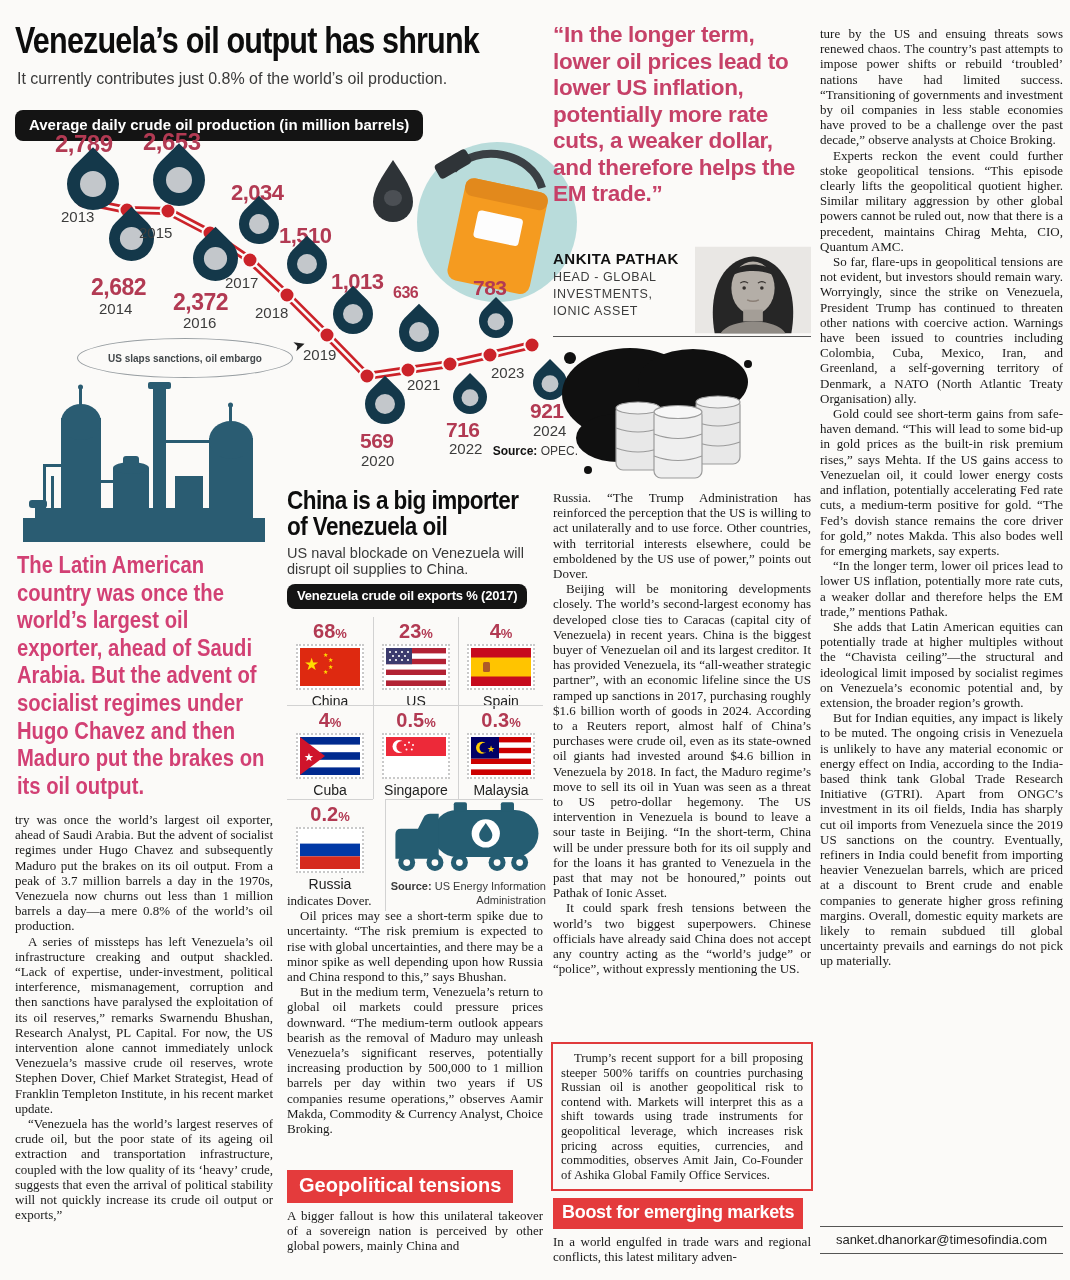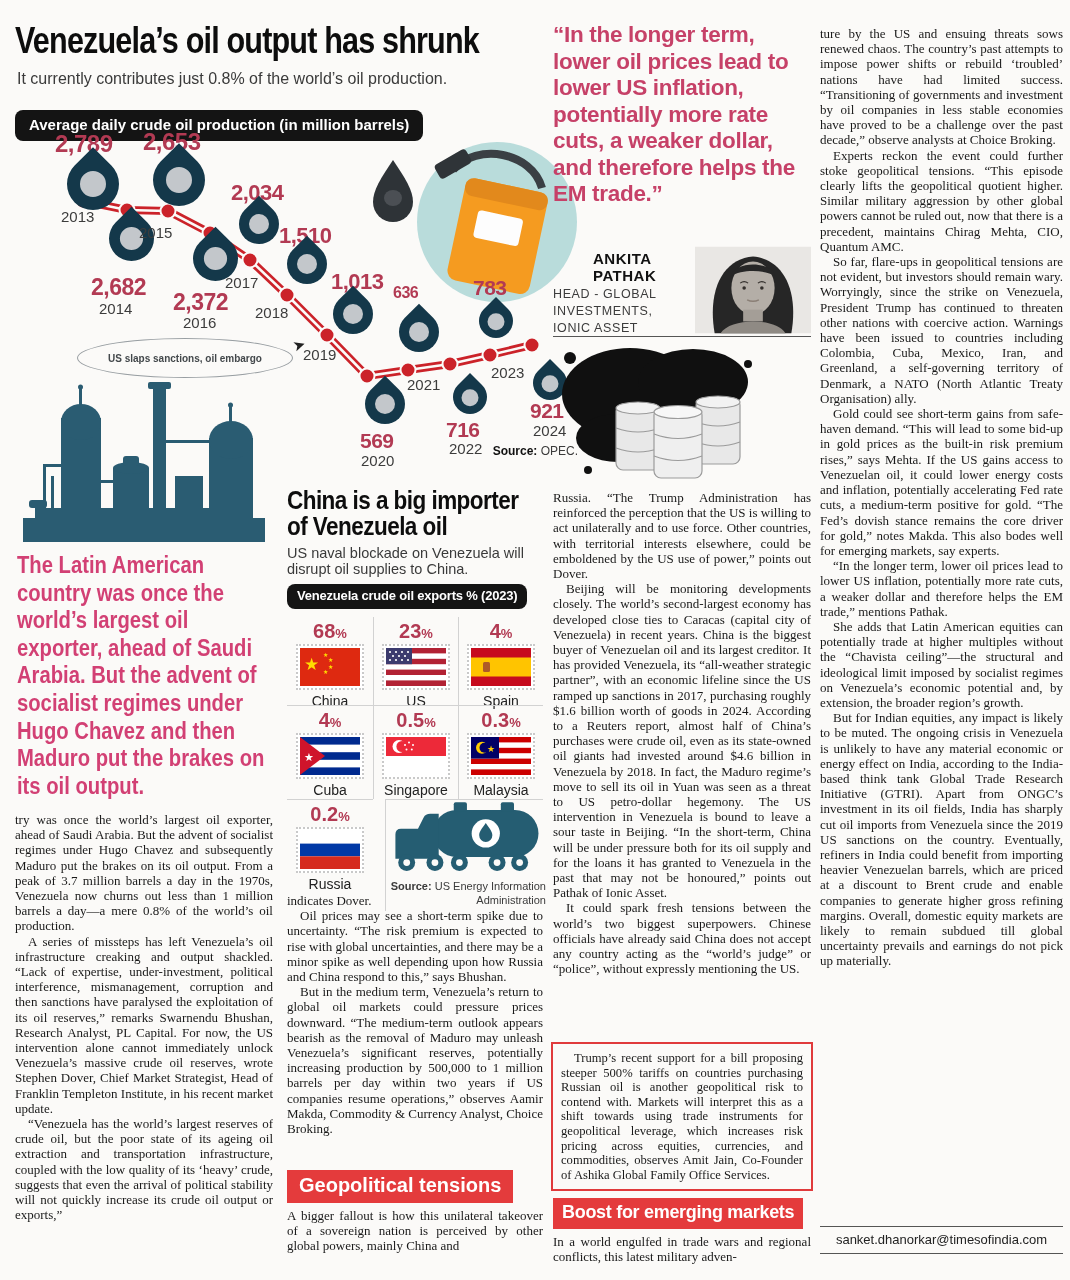--- a/index.html
+++ b/index.html
@@ -49,21 +49,21 @@
   .bodycol p{margin:0;}
   .bodycol p.ind{text-indent:13px;}
   .redtag{display:inline-block;background:#e43b3c;color:#fff;font-weight:bold;}
   .redtag.t1{font-size:20px;padding:4px 12px 6px;}
   .redtag.t2{font-size:18px;padding:4px 9px 6px;letter-spacing:-.3px;}
   .redbox{border:2.5px solid #e03a3c;padding:7px 8px;font-family:"Liberation Serif",serif;
           font-size:12.6px;line-height:1.16;text-align:justify;color:#191919;}
   
   #quote{left:553px;top:22px;width:262px;font-size:22.5px;line-height:1.18;font-weight:bold;color:#c64168;letter-spacing:-.3px;}
   #attrib{left:553px;top:250px;width:140px;}
-  .aname{font-weight:bold;font-size:15px;letter-spacing:.5px;color:#111;margin-left:40px;}
+  .aname{font-weight:bold;font-size:15px;letter-spacing:.5px;color:#111;}
   .arole{font-size:12.5px;letter-spacing:.6px;color:#3c3c3c;margin-top:3px;}
   #divider3{left:553px;top:336px;width:258px;border-top:1.5px solid #555;}
   
   #email{left:820px;top:1226px;width:243px;border-top:1px solid #555;border-bottom:1px solid #555;
          padding:5px 0 6px;text-align:center;font-size:13px;color:#222;}
 </style>
 </head>
 <body>
 
 <div id="page">
@@ -184,21 +184,21 @@
     </svg>
 
     <div class="abs" id="pinknote">The Latin American country was once the world’s largest oil exporter, ahead of Saudi Arabia. But the advent of socialist regimes under Hugo Chavez and then Maduro put the brakes on its oil output.</div>
   </div>
 
   <div class="abs" id="china">
     <div class="chinahead">China is a big importer</div>
     <div class="chinahead">of Venezuela oil</div>
     <div class="chinasub">US naval blockade on Venezuela will disrupt oil supplies to China.</div>
     <div style="margin-top:7px">
-      <span class="pill small">Venezuela crude oil exports % (2023)</span>
+      <span class="pill small">Venezuela crude oil exports % (2017)</span>
     </div>
 
     <div id="xgrid">
 
       <div class="cell nl nt">
         <div class="pct"><span>68</span><span class="psign">%</span></div>
         <div class="stamp">
           <svg width="60" height="38" viewBox="0 0 60 38">
               <rect width="60" height="38" fill="#de2910"></rect>
               <text x="4" y="22" font-size="17" fill="#ffde00">★</text>

